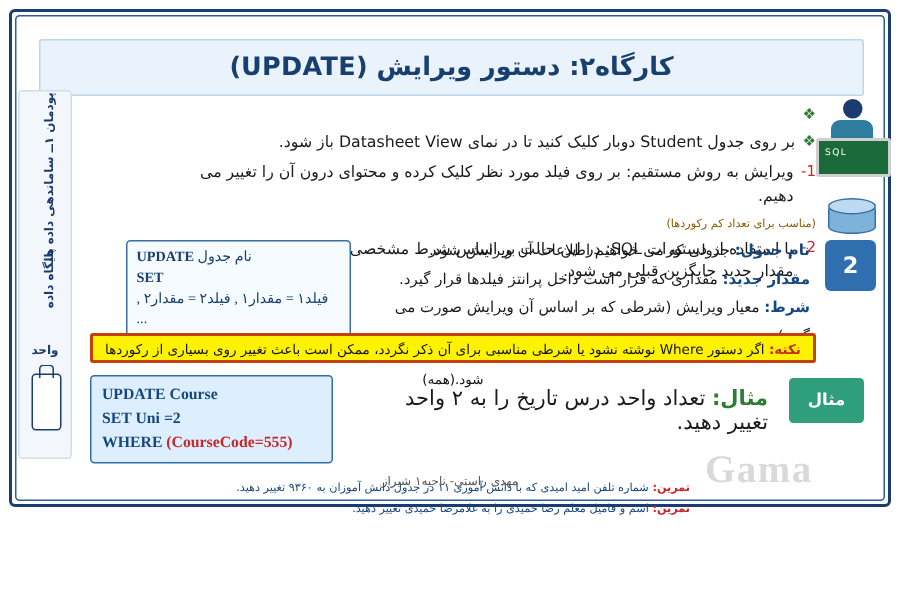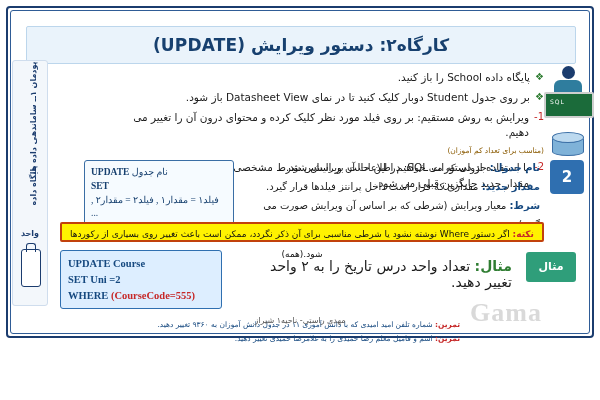--- a/index.html
+++ b/index.html
@@ -204,32 +204,31 @@
     <div class="head"></div>
     <div class="body"></div>
     <div class="board">
       <span>SQL</span>
     </div>
   </div>
 
   <div class="bullets">
     <div class="b-row">
       <span class="b-mark">❖</span>
-      <span>پایگاه داده School را باز کنید.</span>
     </div>
     <div class="b-row">
       <span class="b-mark">❖</span>
       <span>بر روی جدول Student دوبار کلیک کنید تا در نمای Datasheet View باز شود.</span>
     </div>
     <div class="b-row">
       <span class="b-mark b-red">1-</span>
       <span>ویرایش به روش مستقیم: بر روی فیلد مورد نظر کلیک کرده و محتوای درون آن را تغییر می دهیم.</span>
     </div>
     <div class="b-row">
-      <span class="note-small">(مناسب برای تعداد کم آموزان)</span>
+      <span class="note-small">(مناسب برای تعداد کم رکوردها)</span>
     </div>
     <div class="b-row">
       <span class="b-mark b-red">2-</span>
       <span>با استفاده از دستورات SQL: در این حالت بر اساس شرط مشخصی، جستجو انجام شده و مقدار جدید جایگزین قبلی می شود.</span>
     </div>
   </div>
 
   <div class="db-icon">
     <div class="cyl"></div>
       <div class="cap"></div>

